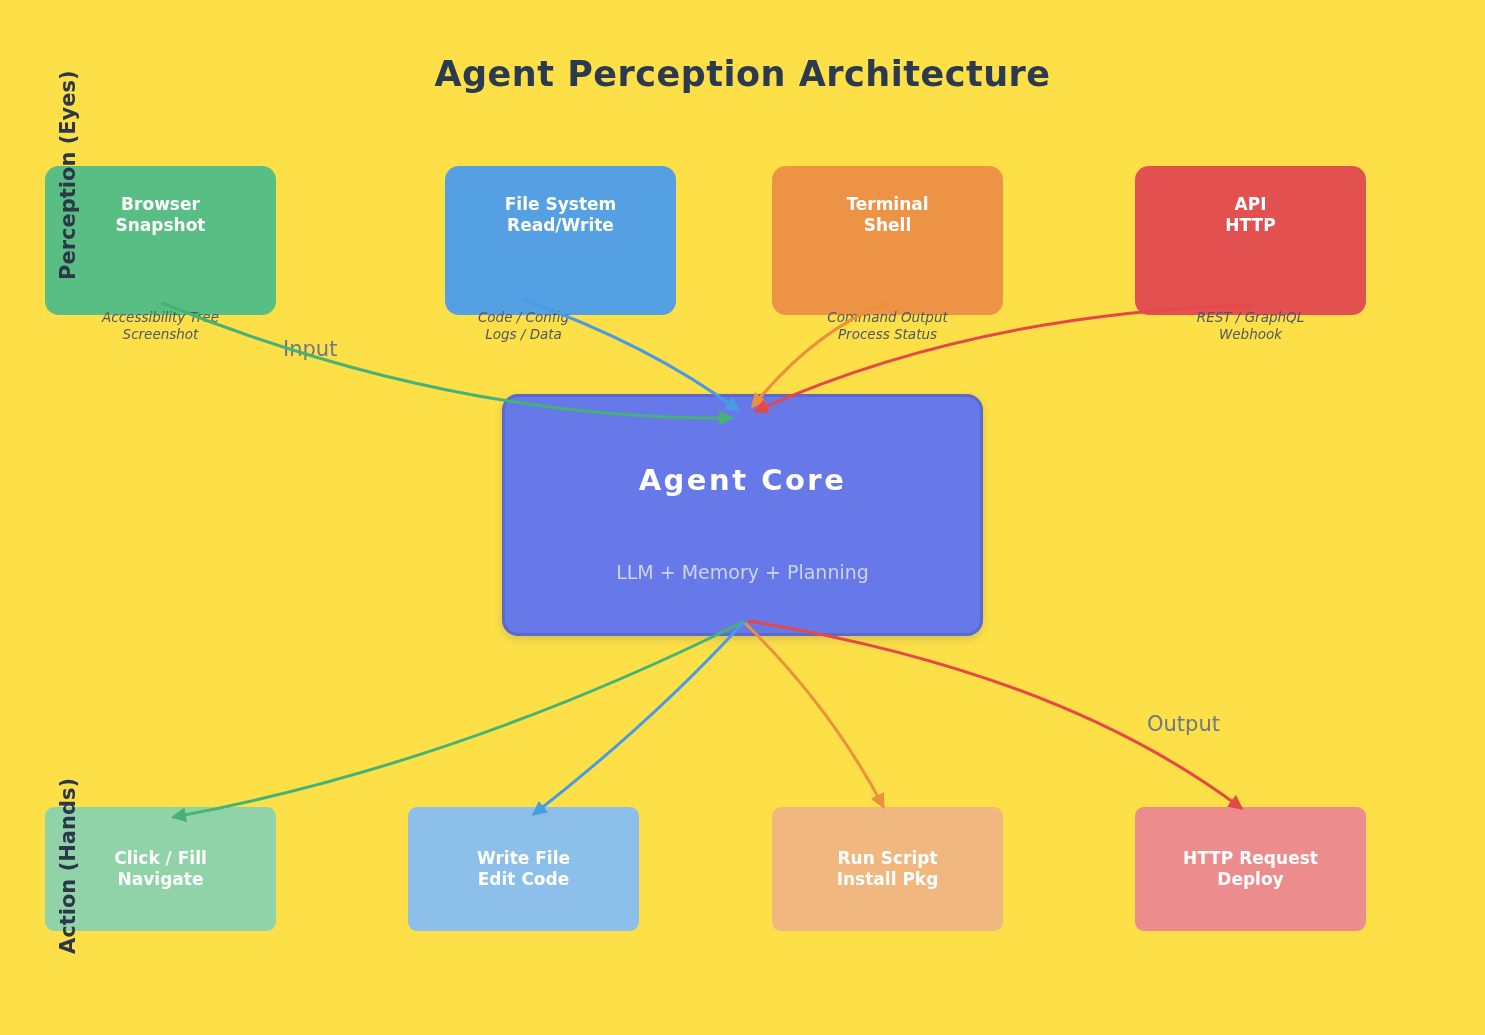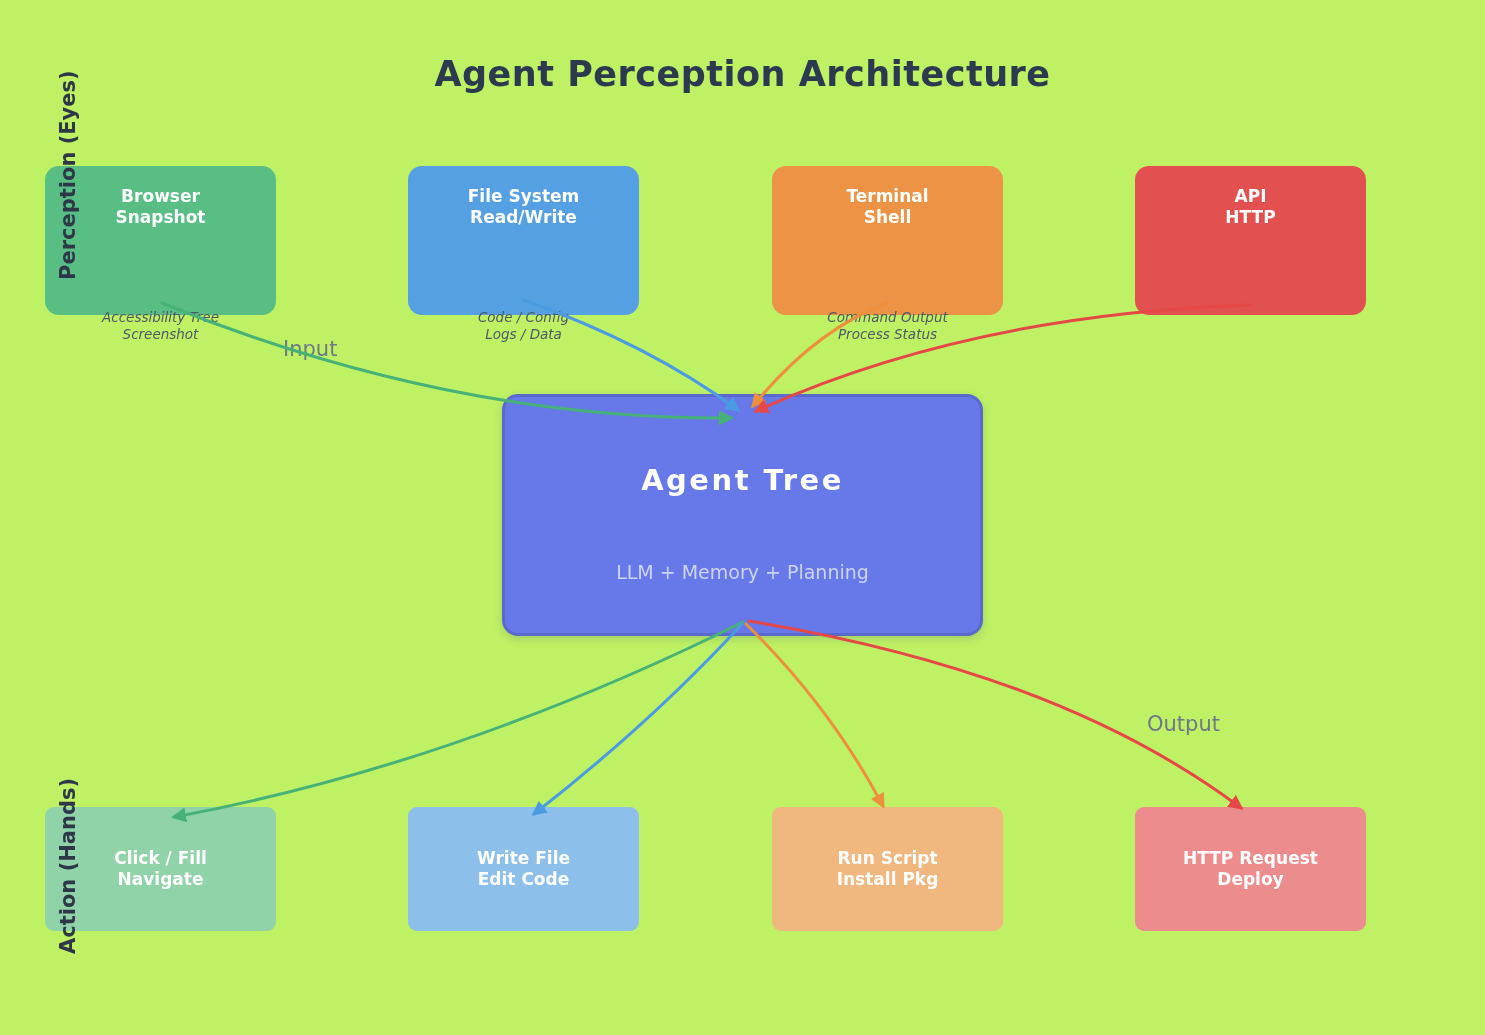--- a/index.html
+++ b/index.html
@@ -19,21 +19,21 @@
     z-index:6;white-space:nowrap;
   }
   .axis-top{top:64px;height:222px;}
   .axis-bottom{top:768px;height:196px;}
   .node{
     position:absolute;width:231px;border-radius:14px;box-sizing:border-box;
     color:#ffffff;font-weight:bold;font-size:17px;line-height:21px;
     text-align:center;white-space:pre-line;z-index:1;
     display:flex;justify-content:center;
   }
-  .node.top{top:166px;height:149px;align-items:flex-start;padding-top:20px;}
+  .node.top{top:166px;height:149px;align-items:flex-start;padding-top:28px;}
   .node.bottom{top:807px;height:124px;align-items:center;border-radius:9px;}
   .c0{left:45px}.c1{left:408px}.c2{left:772px}.c3{left:1135px}
   .caption{
     position:absolute;top:309px;width:231px;text-align:center;
     font-size:13.5px;line-height:16.5px;font-style:italic;z-index:1;
     white-space:pre-line;
   }
   .agent-core{
     position:absolute;left:502px;top:394px;width:481px;height:242px;
     border-radius:16px;border:3px solid;box-sizing:border-box;
@@ -46,53 +46,55 @@
   .agent-core .core-subtitle{margin-top:64px;font-size:19px;}
   .flow-label{position:absolute;font-size:21px;z-index:4;}
   .flow-input{left:283px;top:337px;}
   .flow-output{left:1147px;top:712px;}
   svg.wires{position:absolute;left:0;top:0;z-index:5;pointer-events:none;}
   svg.wires path.wire{fill:none;stroke-width:3;stroke-linecap:round;}
 </style>
 </head>
 <body>
 
-<div class="canvas" style="background-color: #bef264;">
+<div class="canvas" style="background-color: #fde047;">
 
   <div class="diagram-title" style="color: rgb(43, 58, 79);">Agent Perception Architecture</div>
 
   <div class="axis-label axis-top" style="color: rgb(45, 55, 72);">Perception (Eyes)</div>
   <div class="axis-label axis-bottom" style="color: rgb(45, 55, 72);">Action (Hands)</div>
 
   <div class="node top c0" style="background-color: rgb(88, 190, 131);">
     <span>Browser
 Snapshot</span>
   </div>
-  <div class="node top c1" style="background-color: rgb(85, 160, 226);">
+  <div class="node top c1" style="background-color: rgb(85, 160, 226); margin-left: 37px;">
     <span>File System
 Read/Write</span>
   </div>
   <div class="node top c2" style="background-color: rgb(236, 147, 70);">
     <span>Terminal
 Shell</span>
   </div>
   <div class="node top c3" style="background-color: rgb(226, 80, 80);">
     <span>API
 HTTP</span>
   </div>
 
   <div class="caption c0" style="color: rgb(77, 88, 104);">Accessibility Tree
 Screenshot</div>
   <div class="caption c1" style="color: rgb(77, 88, 104);">Code / Config
 Logs / Data</div>
   <div class="caption c2" style="color: rgb(77, 88, 104); text-align: center;">Command Output
 Process Status</div>
+  <div class="caption c3" style="color: rgb(77, 88, 104);">REST / GraphQL
+Webhook</div>
 
   <div class="agent-core" style="background-color: rgb(103, 121, 232); border-color: rgb(91, 104, 204);">
-    <div class="core-title">Agent Tree</div>
+    <div class="core-title">Agent Core</div>
     <div class="core-subtitle" style="color: rgb(204, 212, 242);">LLM + Memory + Planning</div>
   </div>
 
   <div class="node bottom c0" style="background-color: rgb(144, 211, 169);">
     <span>Click / Fill
 Navigate</span>
   </div>
   <div class="node bottom c1" style="background-color: rgb(140, 192, 234);">
     <span>Write File
 Edit Code</span>

